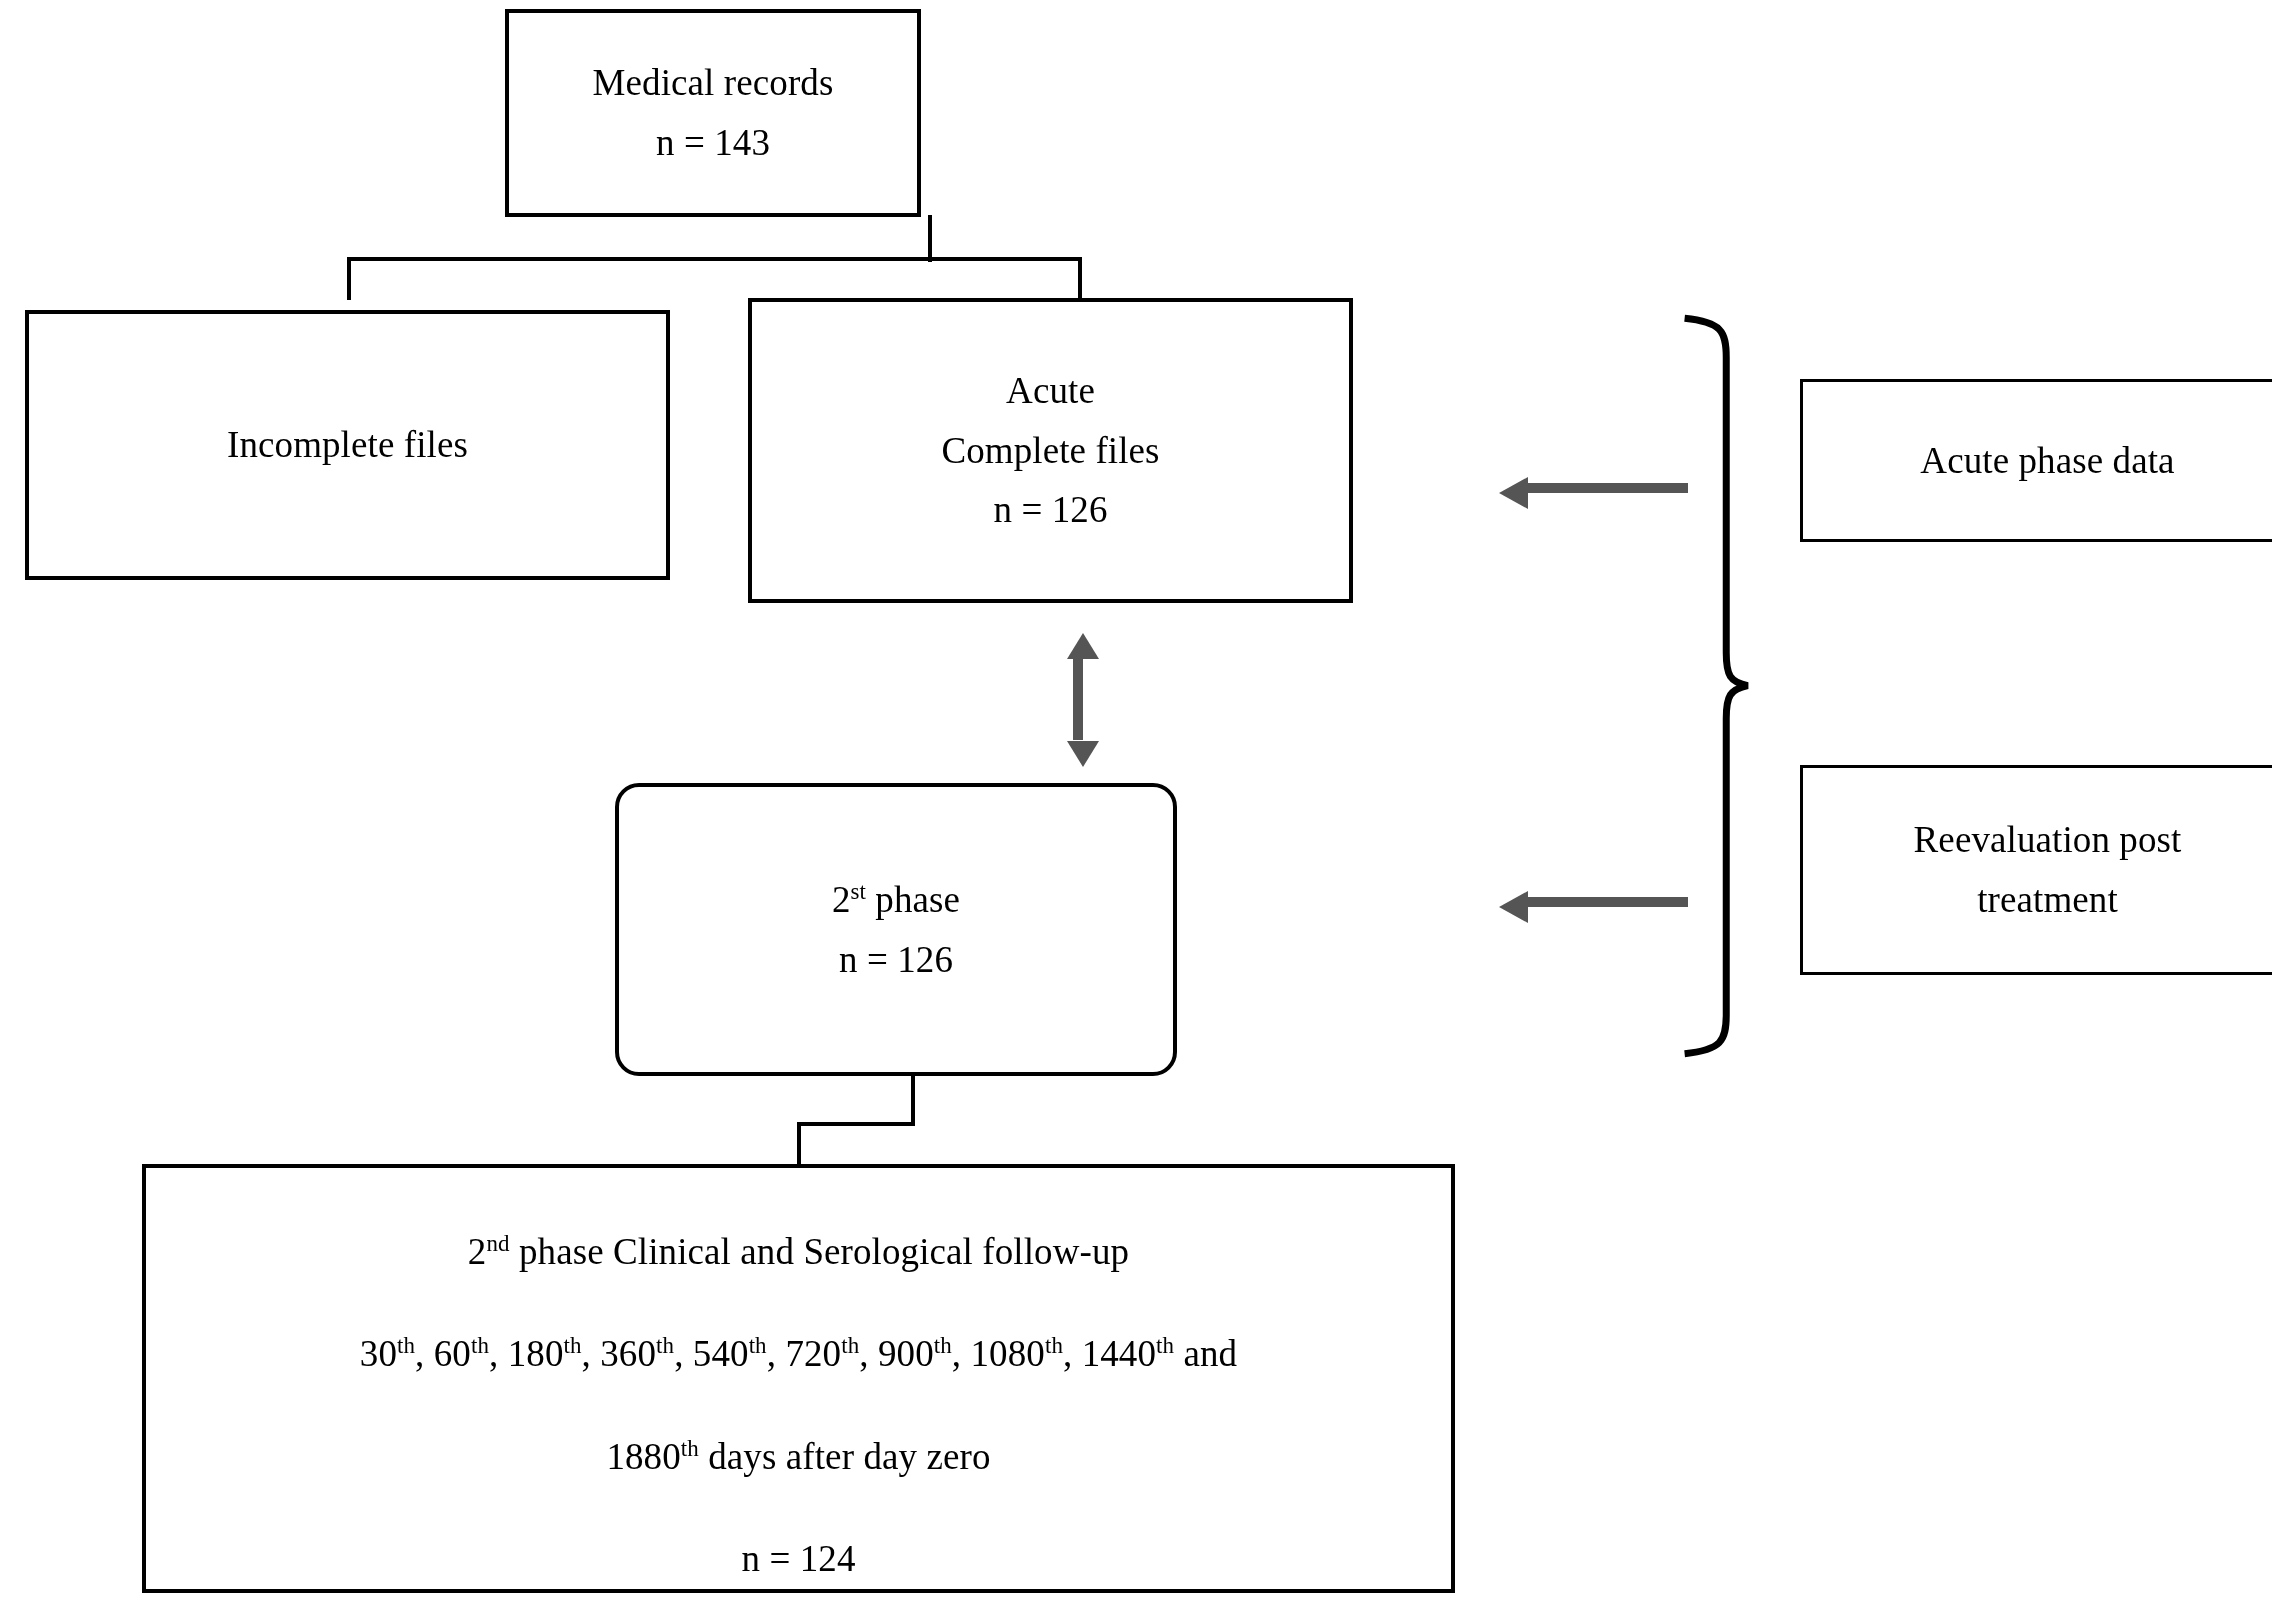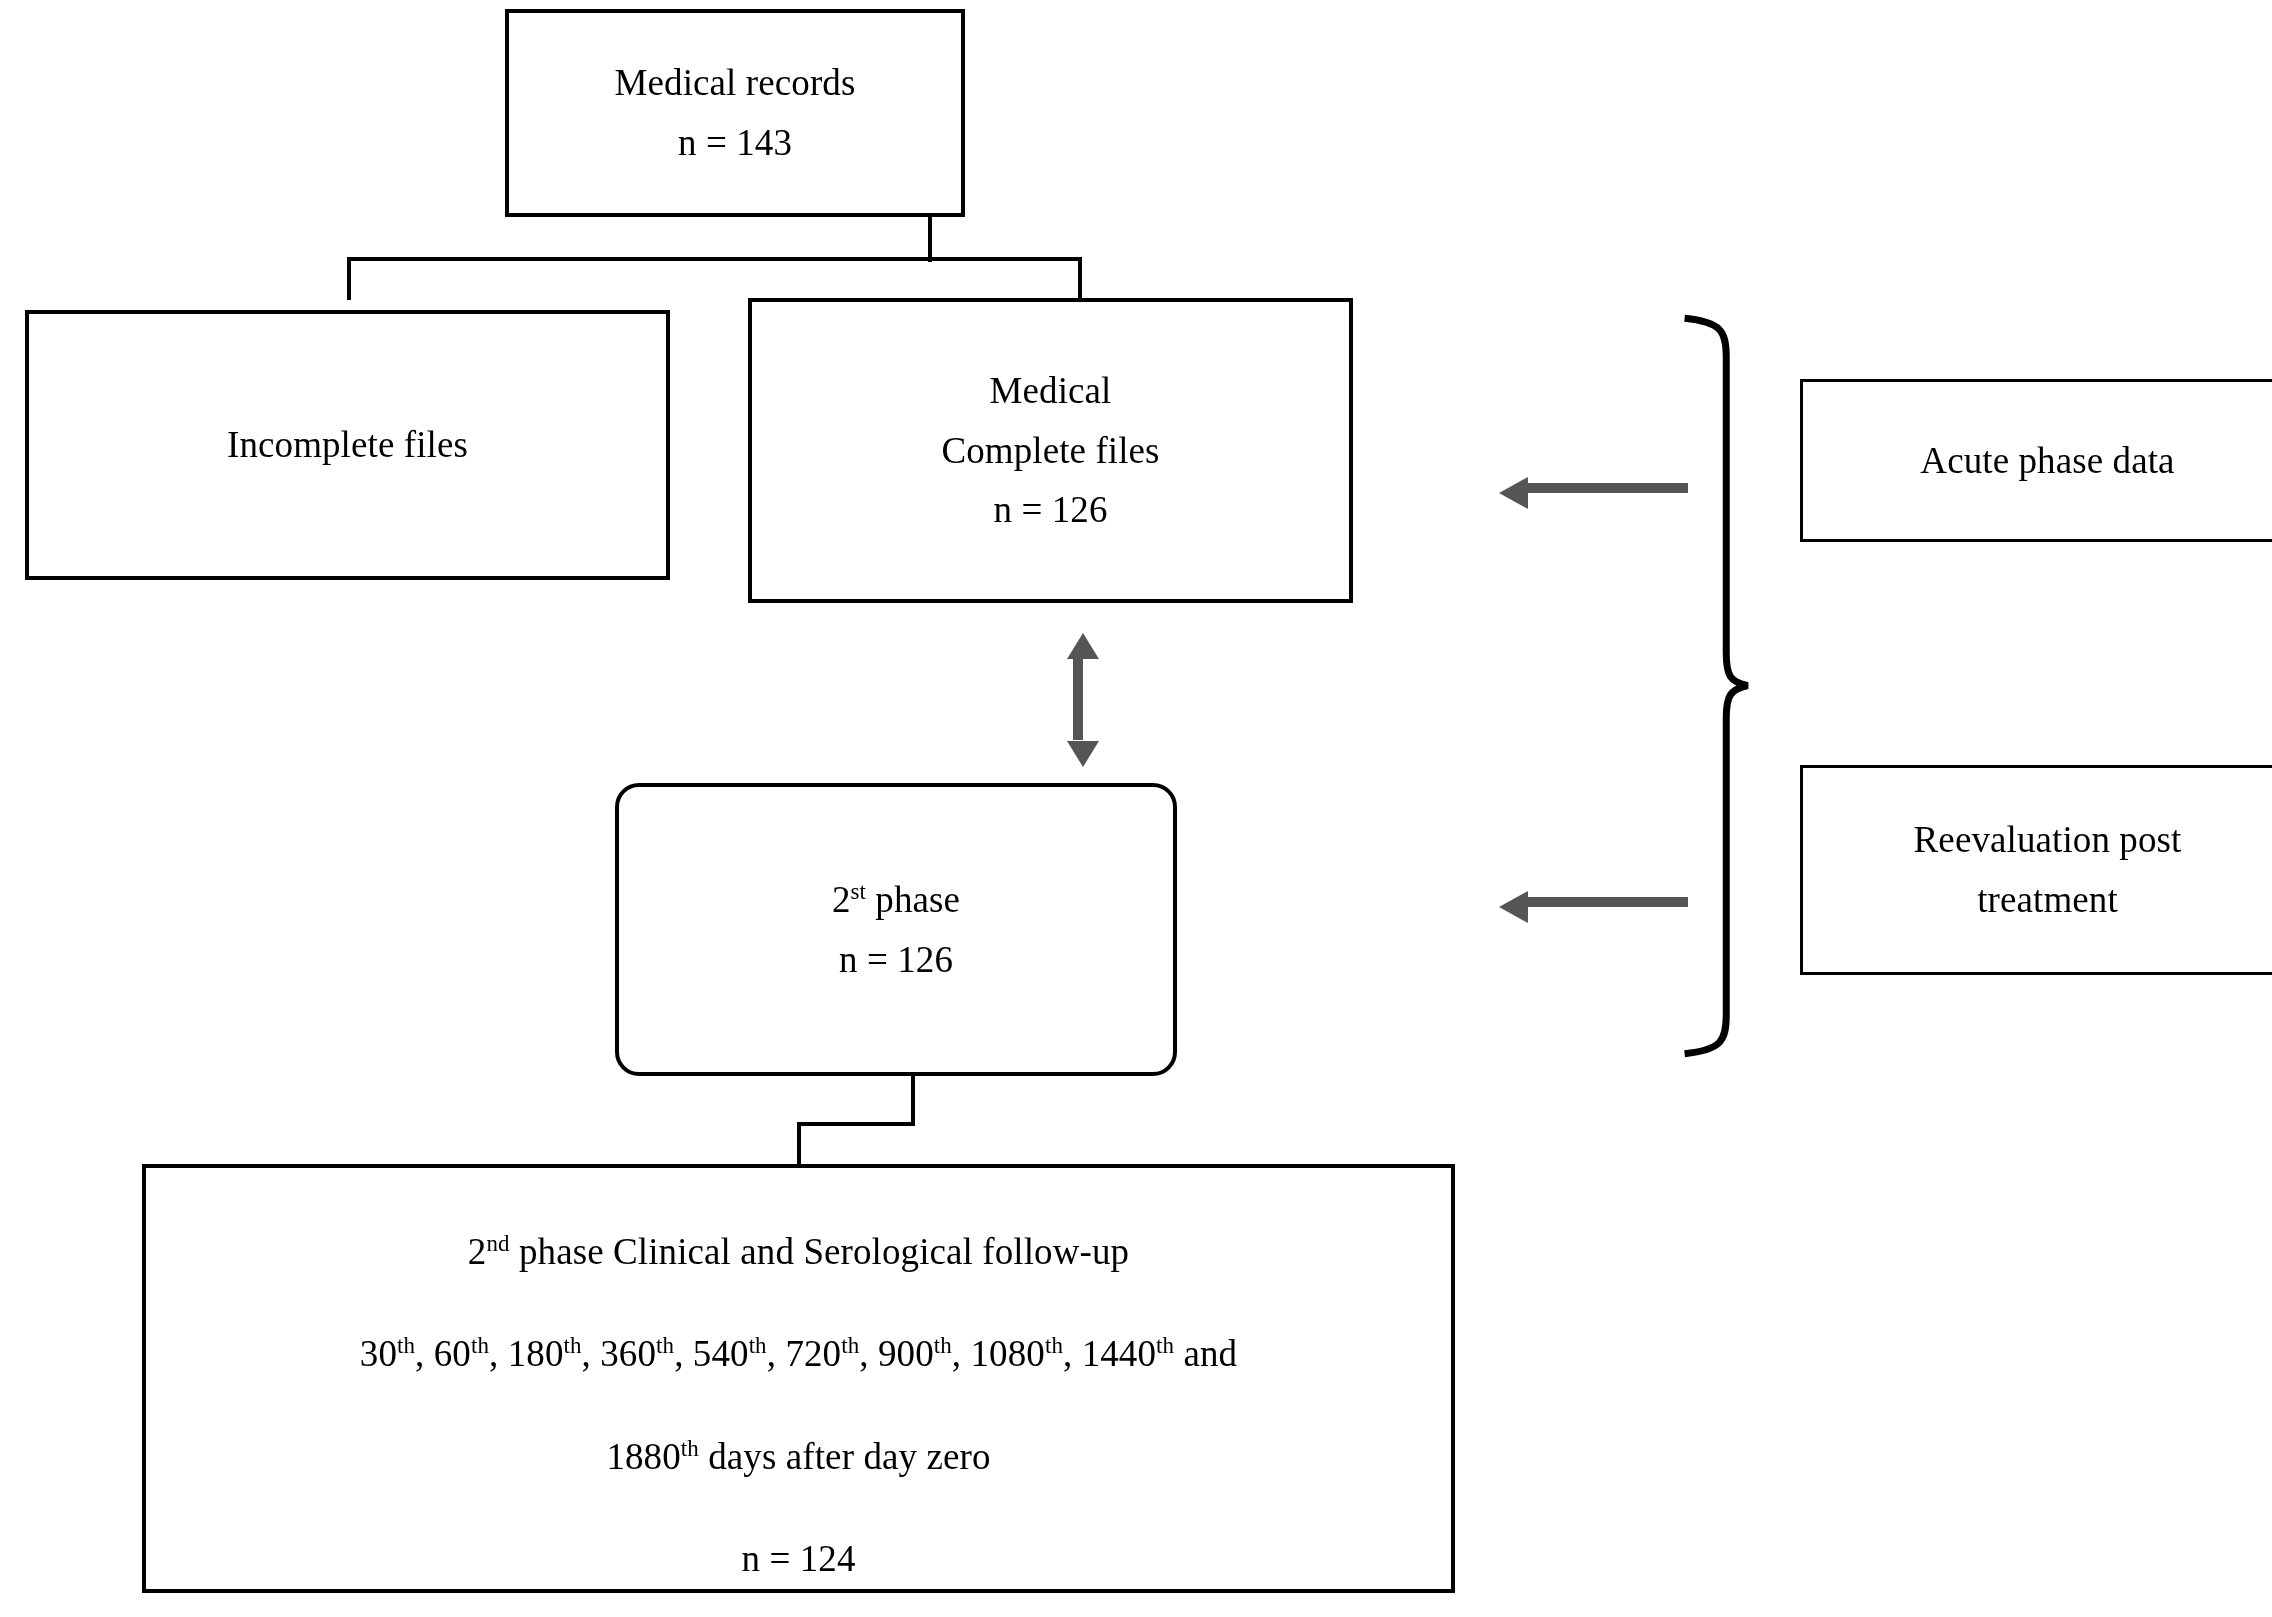--- a/index.html
+++ b/index.html
@@ -110,31 +110,31 @@
 
   <div class="conn" style="left:928px; top:215px; width:4.4px; height:47px;"></div>
   <div class="conn" style="left:347px; top:257px; width:735px; height:4.4px;"></div>
   <div class="conn" style="left:347px; top:257px; width:4.4px; height:43px;"></div>
   <div class="conn" style="left:1078px; top:257px; width:4.4px; height:43px;"></div>
 
   <div class="conn" style="left:911px; top:1072px; width:4.4px; height:54px;"></div>
   <div class="conn" style="left:797px; top:1122px; width:118px; height:4.4px;"></div>
   <div class="conn" style="left:797px; top:1122px; width:4.4px; height:44px;"></div>
 
-  <div class="node" style="left:505px; top:8.8px; width:460px; height:208px;">
+  <div class="node" style="left:505px; top:8.8px; width:416px; height:208px;">
     <span class="line">Medical records</span>
     <span class="line">n = 143</span>
   </div>
 
   <div class="node" style="left:25px; top:298px; width:645px; height:270px;margin-top:12px;">
     <span class="line">Incomplete files</span>
   </div>
 
   <div class="node" style="left:748px; top:298px; width:605px; height:305px;">
-    <span class="line">Medical</span>
+    <span class="line">Acute</span>
     <span class="line">Complete files</span>
     <span class="line">n = 126</span>
   </div>
 
   <div class="node" style="left:615px; top:783px; width:562px; height:293px;border-radius:24px;">
     <span class="line">
       <span>2</span><sup>st</sup><span> phase</span>
     </span>
     <span class="line">n = 126</span>
   </div>

